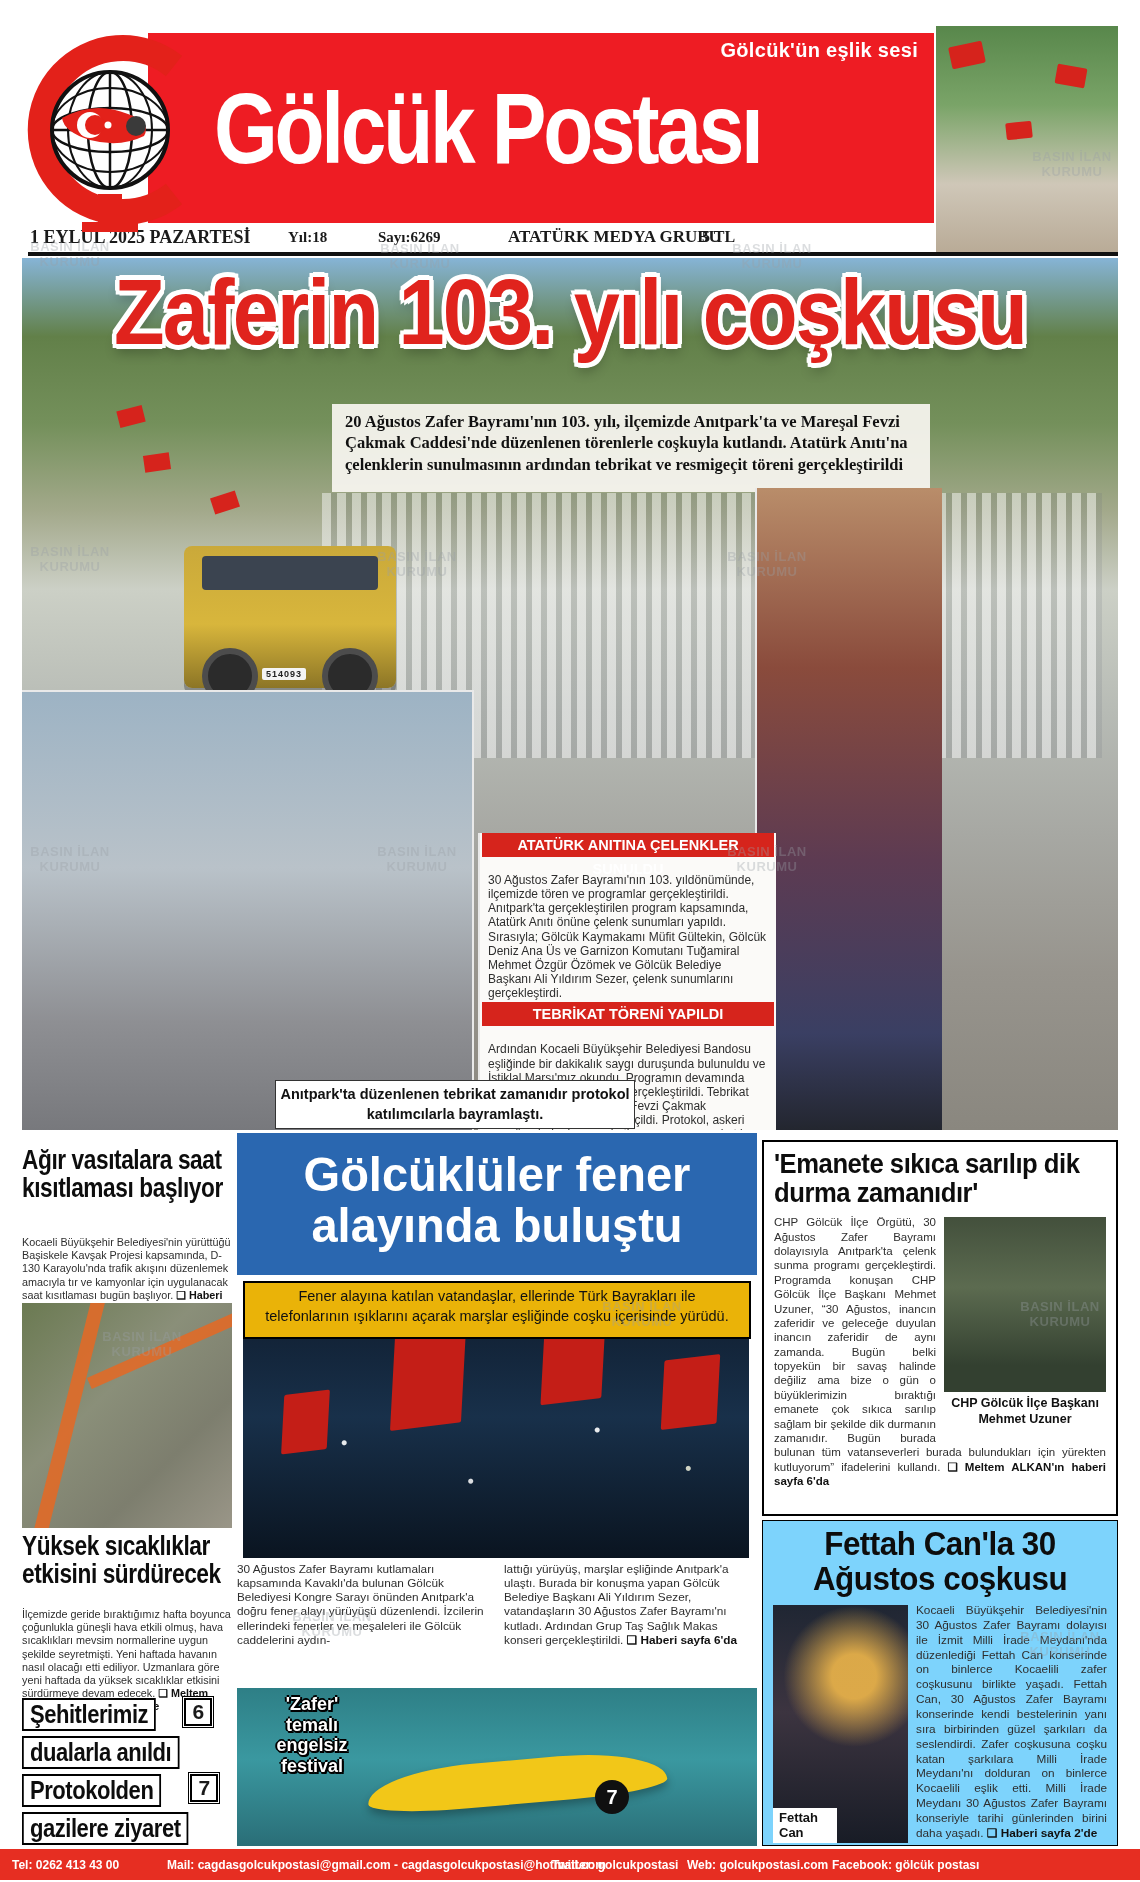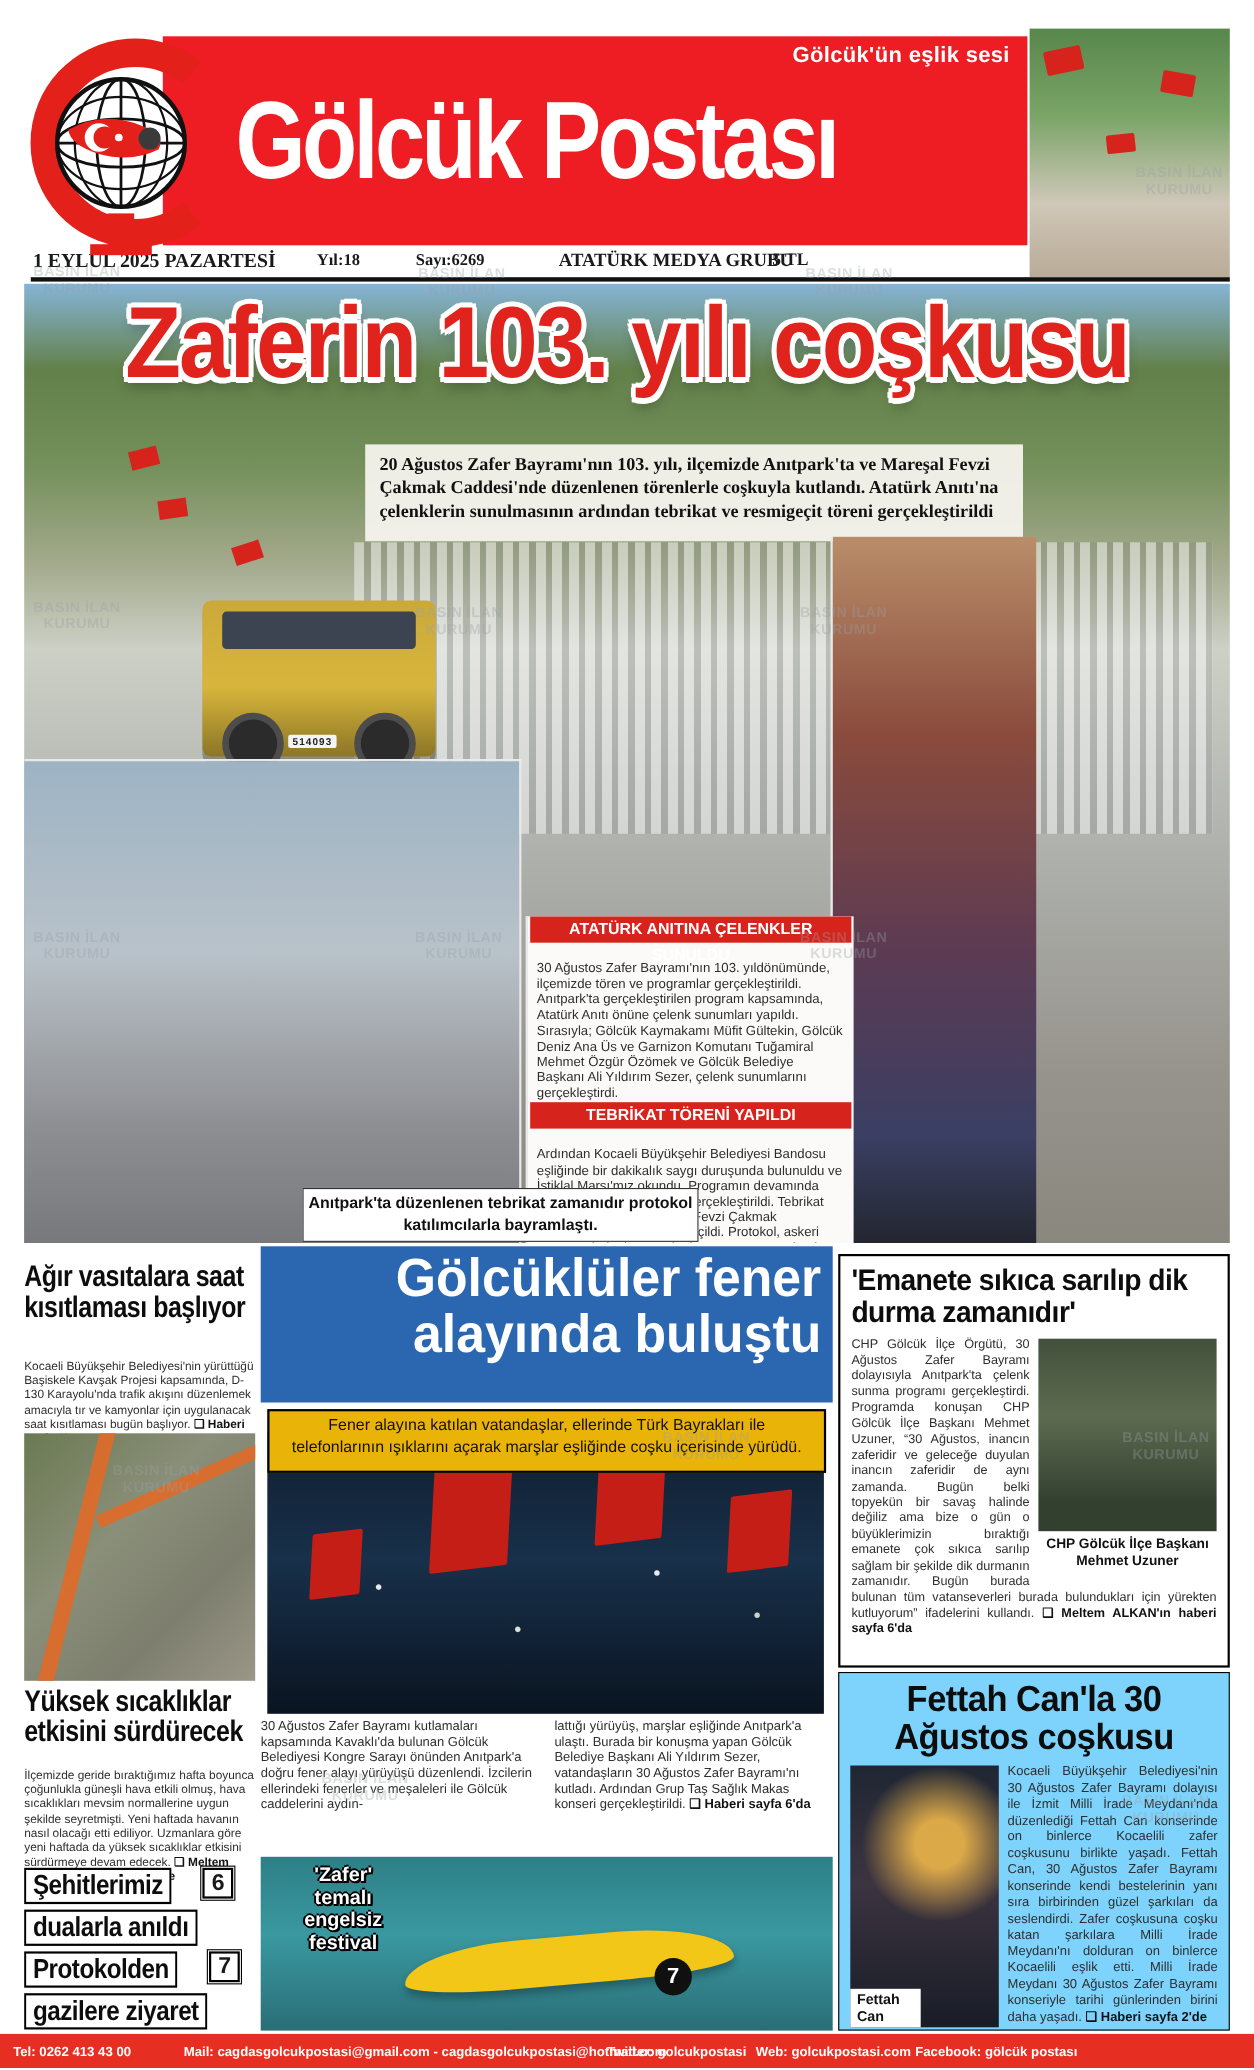--- a/index.html
+++ b/index.html
@@ -76,22 +76,22 @@
   .heat-head{left:22px;top:1532px;width:252px;font-size:27px;}
   .heat-body{left:22px;top:1608px;width:212px;}
   .promo{left:22px;width:240px;}
   .promo-row{margin-bottom:5px;white-space:nowrap;}
   .promo-text{display:inline-block;border:2px solid #000;padding:0 7px;font-size:25px;font-weight:900;
       letter-spacing:-.5px;transform:scaleX(.88);transform-origin:left center;color:#0d0d0d;background:#fff;}
   .promo-num{display:inline-block;border:2px solid #000;outline:1px solid #000;outline-offset:1px;
       width:24px;text-align:center;font-size:21px;font-weight:900;margin-left:10px;vertical-align:top;background:#fff;}
 
   
-  .blue-box{left:237px;top:1133px;width:520px;height:142px;background:#2a67b0;color:#fff;text-align:right;
-      padding-top:4px;box-sizing:border-box;}
+  .blue-box{left:237px;top:1133px;width:520px;height:142px;background:#2a67b0;color:#fff;text-align:center;
+      padding-top:16px;box-sizing:border-box;}
   .blue-line{font-size:49px;font-weight:900;line-height:1.04;letter-spacing:0;transform:scaleX(.96);transform-origin:center;}
   .teaser-box{left:243px;top:1281px;width:478px;height:46px;background:#eab308;border:2px solid #000;z-index:3;
       font-weight:normal;font-size:14.5px;text-align:center;padding:4px 13px;line-height:1.35;color:#111;}
   .night-photo{left:243px;top:1302px;width:506px;height:256px;z-index:1;overflow:hidden;
       background:radial-gradient(circle at 20% 55%,rgba(255,255,255,.9) 0 2px,transparent 3px),
                  radial-gradient(circle at 45% 70%,rgba(255,255,255,.85) 0 2px,transparent 3px),
                  radial-gradient(circle at 70% 50%,rgba(255,255,255,.9) 0 2px,transparent 3px),
                  radial-gradient(circle at 88% 65%,rgba(255,255,230,.8) 0 2px,transparent 3px),
                  linear-gradient(180deg,#101e30 0%,#18304a 45%,#0a1420 100%);}
   .nflag{position:absolute;background:#c41e17;transform:skew(-10deg) rotate(-7deg);border-radius:2px;}

